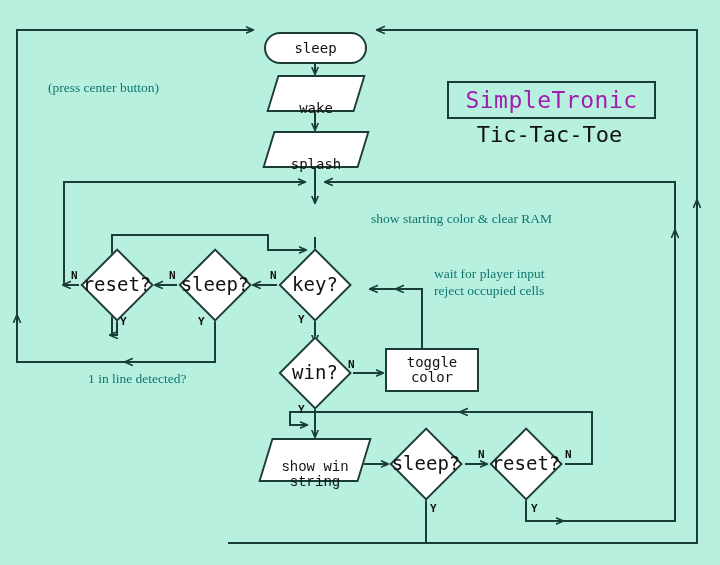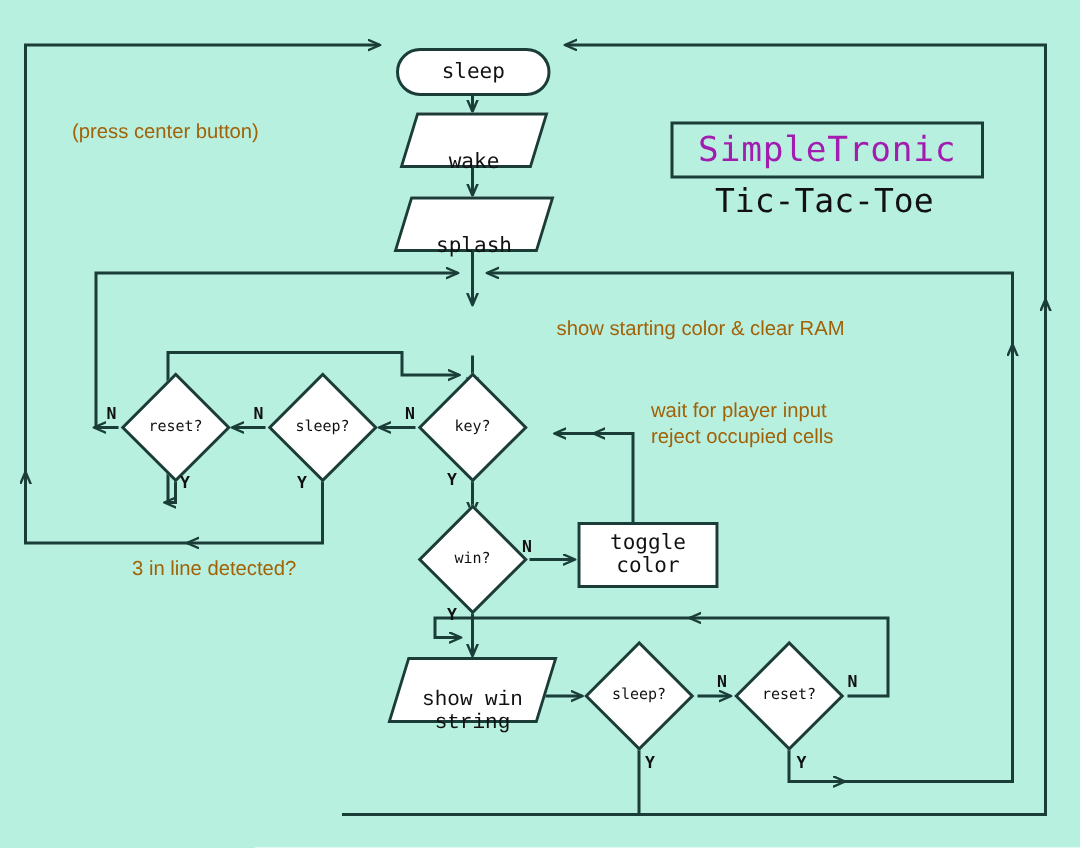--- a/index.html
+++ b/index.html
@@ -69,26 +69,26 @@
     margin-top: -35.35%;
     background: #ffffff;
     border: 2px solid #1a3d38;
     transform: rotate(45deg);
     box-sizing: border-box;
     z-index: -1;
   }
   .decision .dia-label {
     position: relative;
     z-index: 1;
-    font-size: 10px;
+    font-size: 19px;
   }
   .anno {
     position: absolute;
-    color: #a16207;
-    font-family: Liberation Sans, sans-serif;
+    color: #0f766e;
+    font-family: Liberation Serif, serif;
     font-size: 13.5px;
     line-height: 1.25;
     white-space: pre;
     z-index: 4;
   }
   .edge-label {
     position: absolute;
     color: #111111;
     font-family: "DejaVu Sans Mono", monospace;
     font-size: 11px;
@@ -245,21 +245,21 @@
   </div>
   <div class="subtitle" style="left:447px; top:122px; width:205px;">Tic-Tac-Toe</div>
 
   <div class="anno" style="left:48px; top:80px;">(press center button)</div>
 
   <div class="anno" style="left:434px; top:266px;">wait for player input
 reject occupied cells</div>
 
   <div class="anno" style="left:371px; top:211px;">show starting color &amp; clear RAM</div>
 
-  <div class="anno" style="left:88px; top:371px;">3 in line detected?</div>
+  <div class="anno" style="left:88px; top:371px;">1 in line detected?</div>
 
 
   <div class="edge-label" style="left:71px; top:269px;">N</div>
   <div class="edge-label" style="left:120px; top:315px;">Y</div>
 
   <div class="edge-label" style="left:169px; top:269px;">N</div>
   <div class="edge-label" style="left:198px; top:315px;">Y</div>
 
   <div class="edge-label" style="left:270px; top:269px;">N</div>
   <div class="edge-label" style="left:298px; top:313px;">Y</div>

